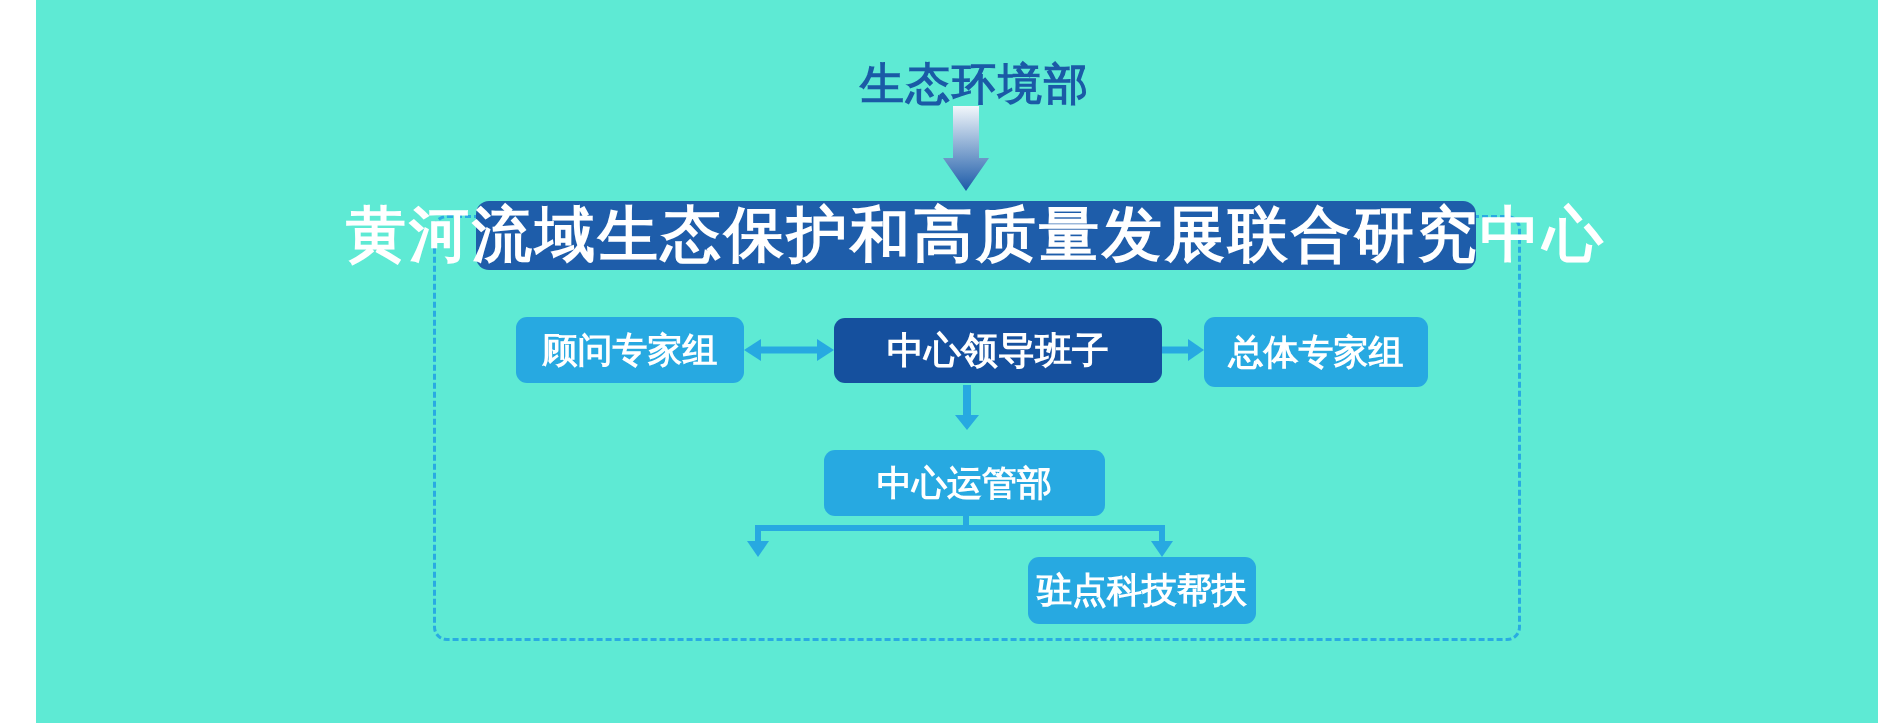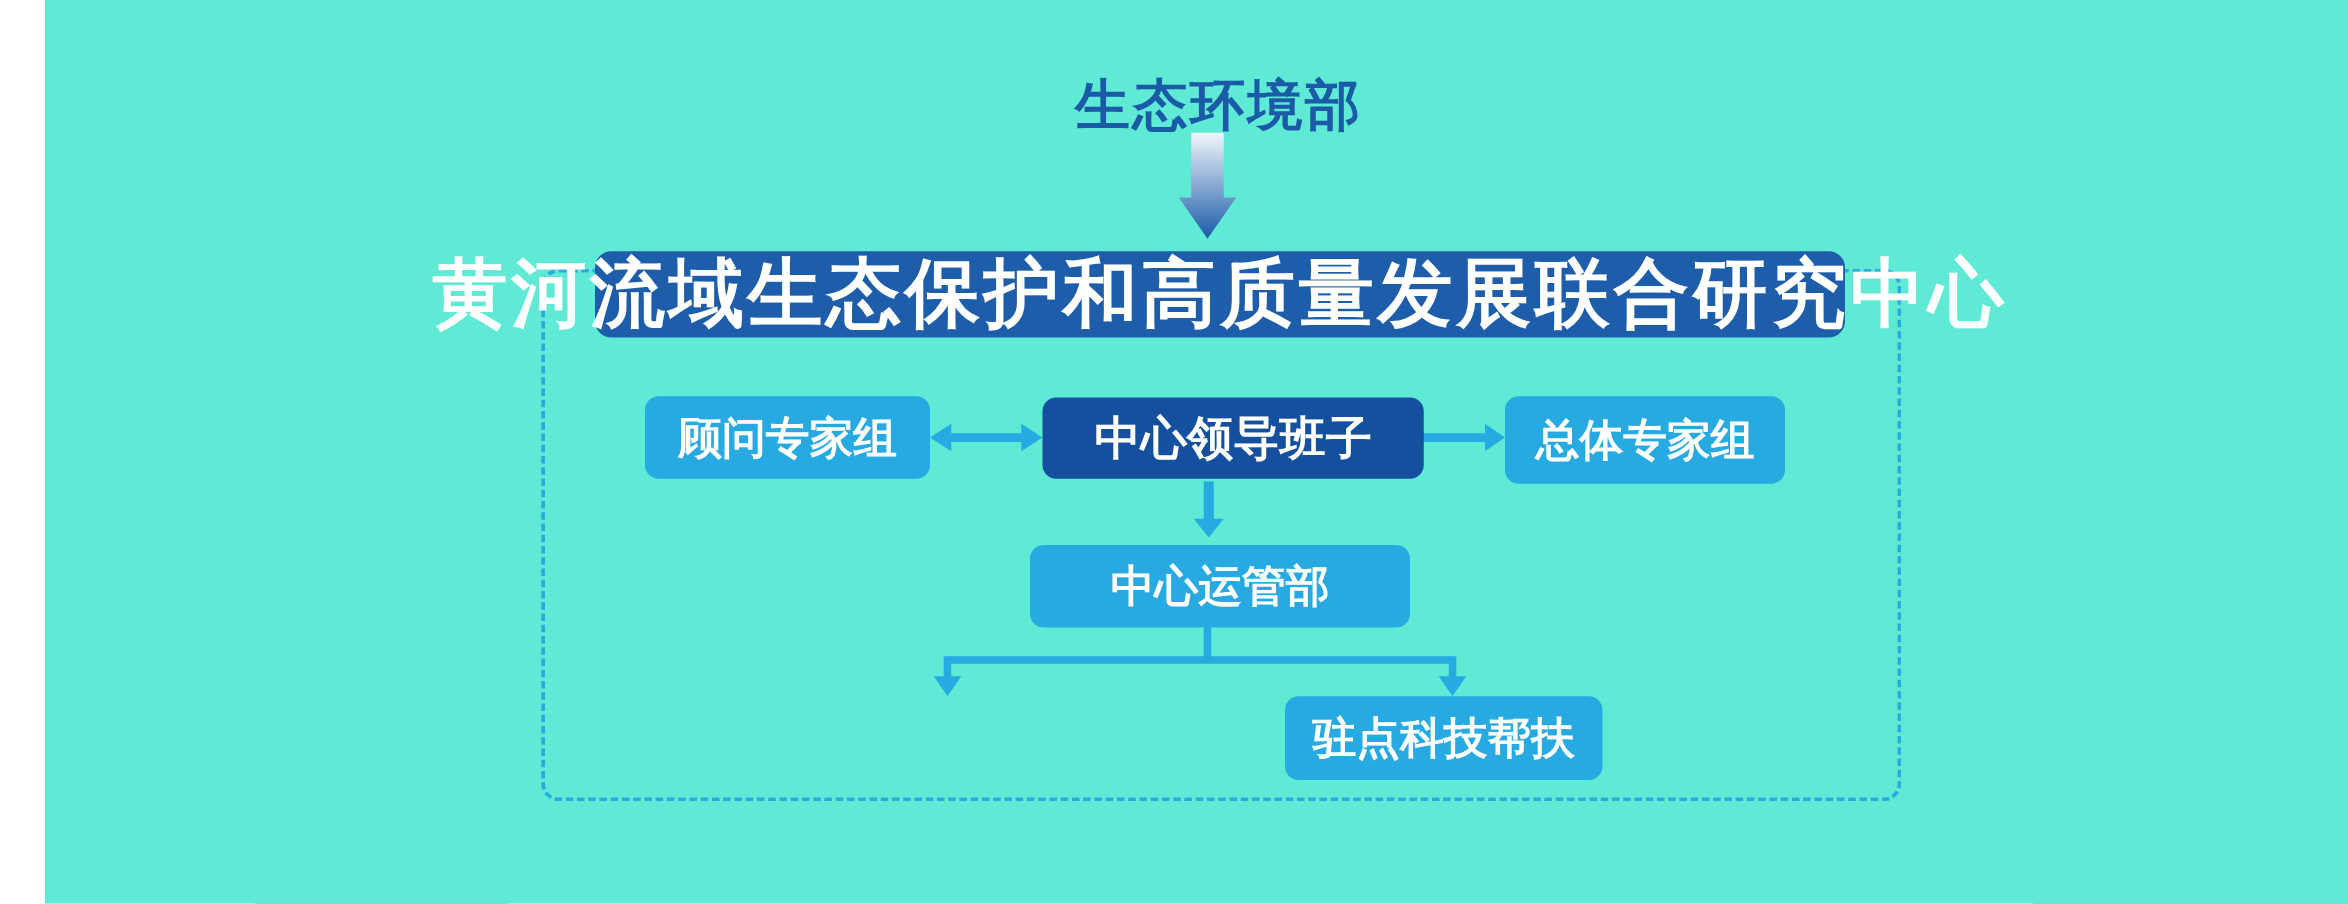--- a/index.html
+++ b/index.html
@@ -33,27 +33,27 @@
   }
   .center-title-box{
     left:440px;top:201px;width:1000px;height:69px;
     background:#1E5DAA;
     font-size:60px;font-weight:bold;letter-spacing:3px;
     border-radius:13px;
   }
   .light-box{background:#27A9E1;font-size:35px;font-weight:600;}
   .advisory-box{left:480px;top:317px;width:228px;height:66px;}
   .leadership-box{
-    left:798px;top:318px;width:305px;height:65px;
+    left:798px;top:318px;width:328px;height:65px;
     background:#15509E;font-size:37px;font-weight:bold;
   }
   .overall-box{left:1168px;top:317px;width:224px;height:70px;}
-  .ops-box{left:788px;top:436px;width:304px;height:66px;}
+  .ops-box{left:788px;top:450px;width:281px;height:66px;}
   .research-box{left:610px;top:557px;width:252px;height:67px;}
-  .assistance-box{left:992px;top:557px;width:254px;height:67px;}
+  .assistance-box{left:992px;top:557px;width:228px;height:67px;}
   svg{display:block;}
 </style>
 </head>
 <body>
 
 <div class="canvas">
 
   <div class="abs ministry-label">生态环境部</div>
 
   <div class="abs" style="left:900px;top:106px;width:60px;height:86px;">

